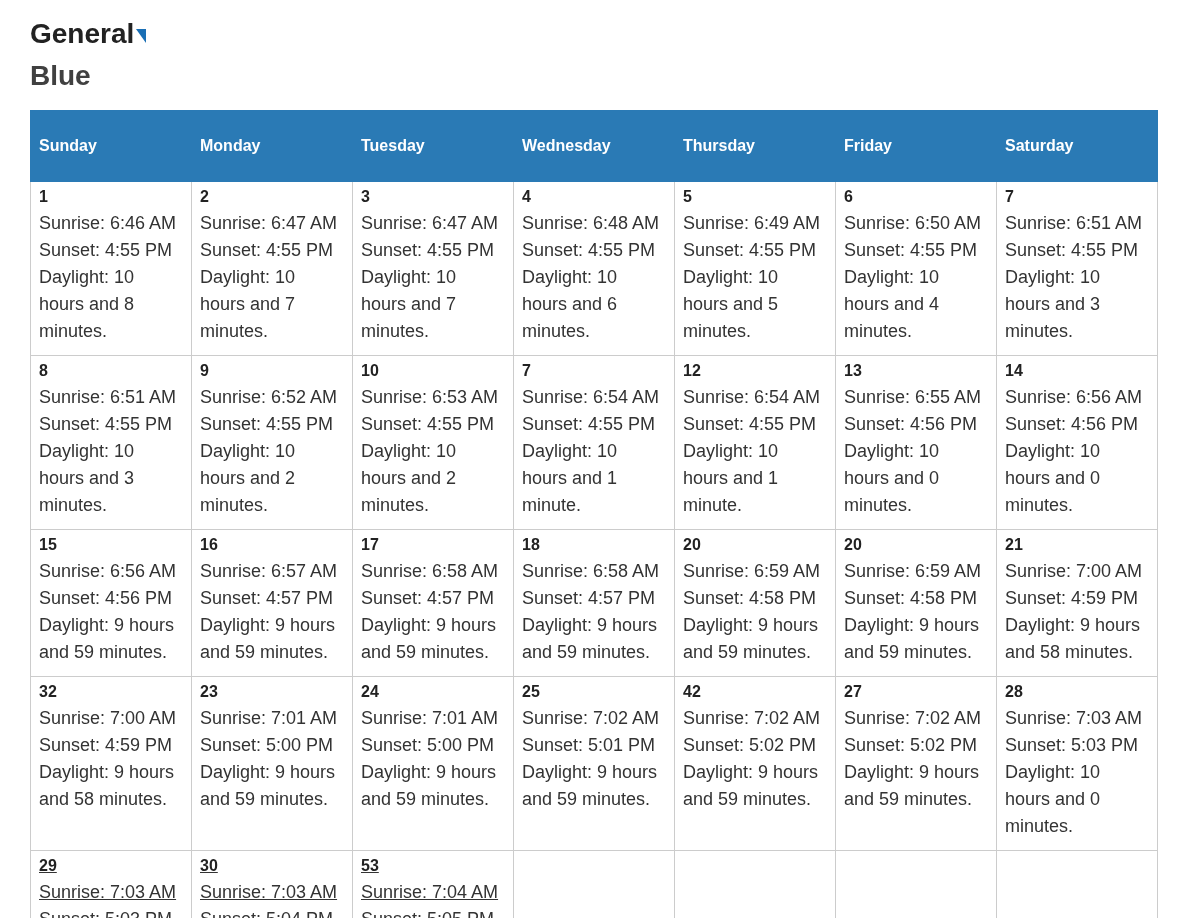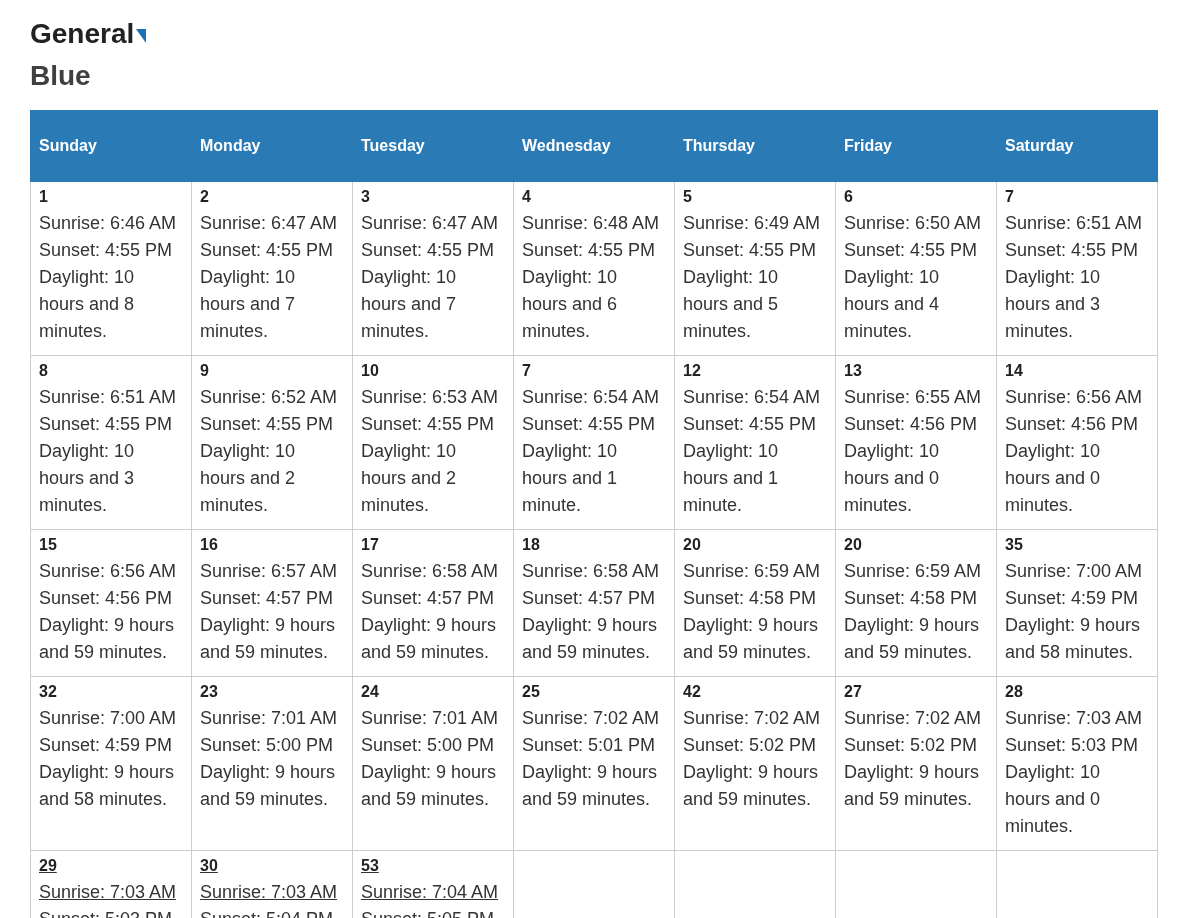--- a/index.html
+++ b/index.html
@@ -210,21 +210,21 @@
         </td>
         <td>
           <span class="day-number">20</span>
           <div class="day-info">Sunrise: 6:59 AM<br>Sunset: 4:58 PM<br>Daylight: 9 hours and 59 minutes.</div>
         </td>
         <td>
           <span class="day-number">20</span>
           <div class="day-info">Sunrise: 6:59 AM<br>Sunset: 4:58 PM<br>Daylight: 9 hours and 59 minutes.</div>
         </td>
         <td>
-          <span class="day-number">35</span>
+          <span class="day-number">21</span>
           <div class="day-info">Sunrise: 7:00 AM<br>Sunset: 4:59 PM<br>Daylight: 9 hours and 58 minutes.</div>
         </td>
       </tr>
       <tr>
         <td>
           <span class="day-number">32</span>
           <div class="day-info">Sunrise: 7:00 AM<br>Sunset: 4:59 PM<br>Daylight: 9 hours and 58 minutes.</div>
         </td>
         <td>
           <span class="day-number">23</span>

